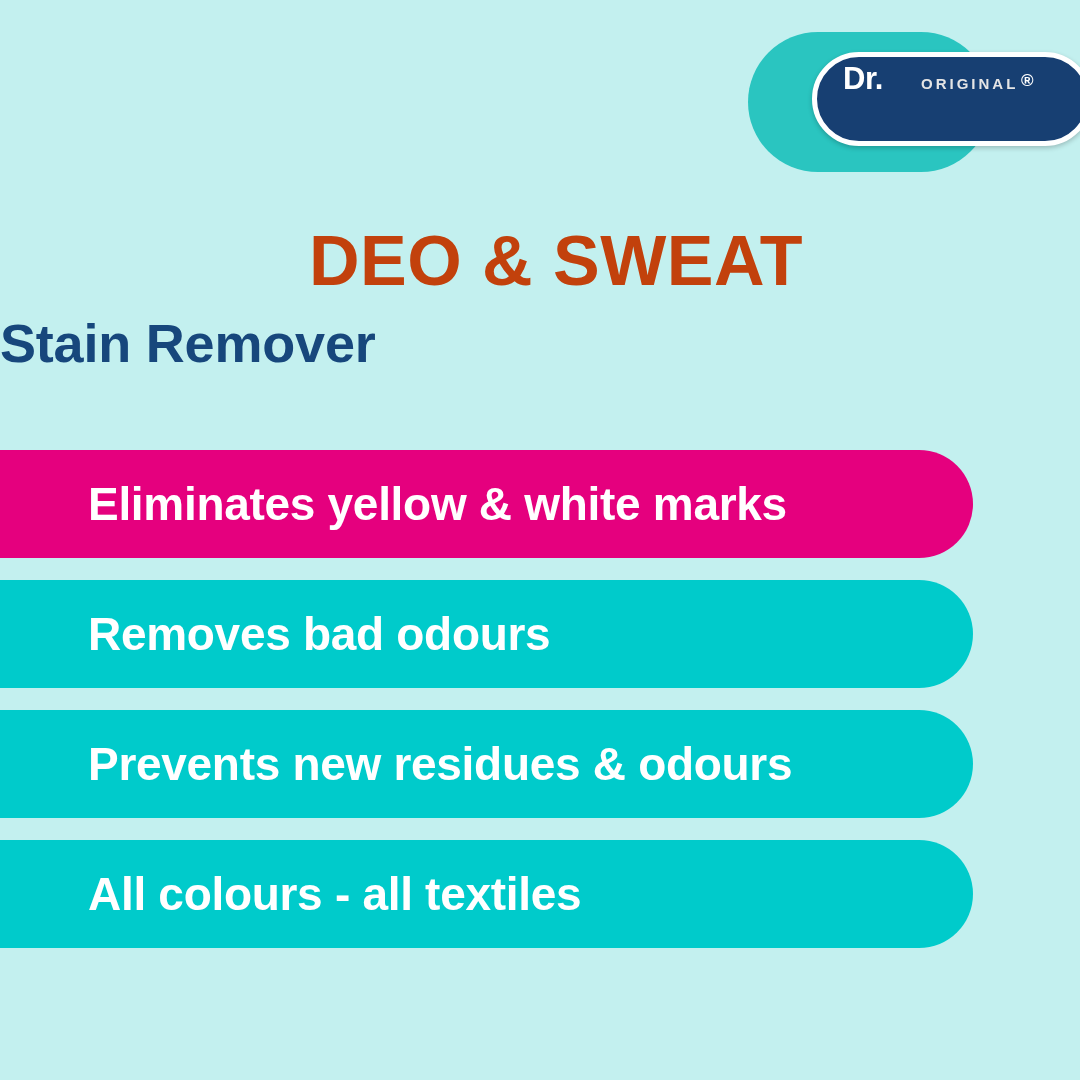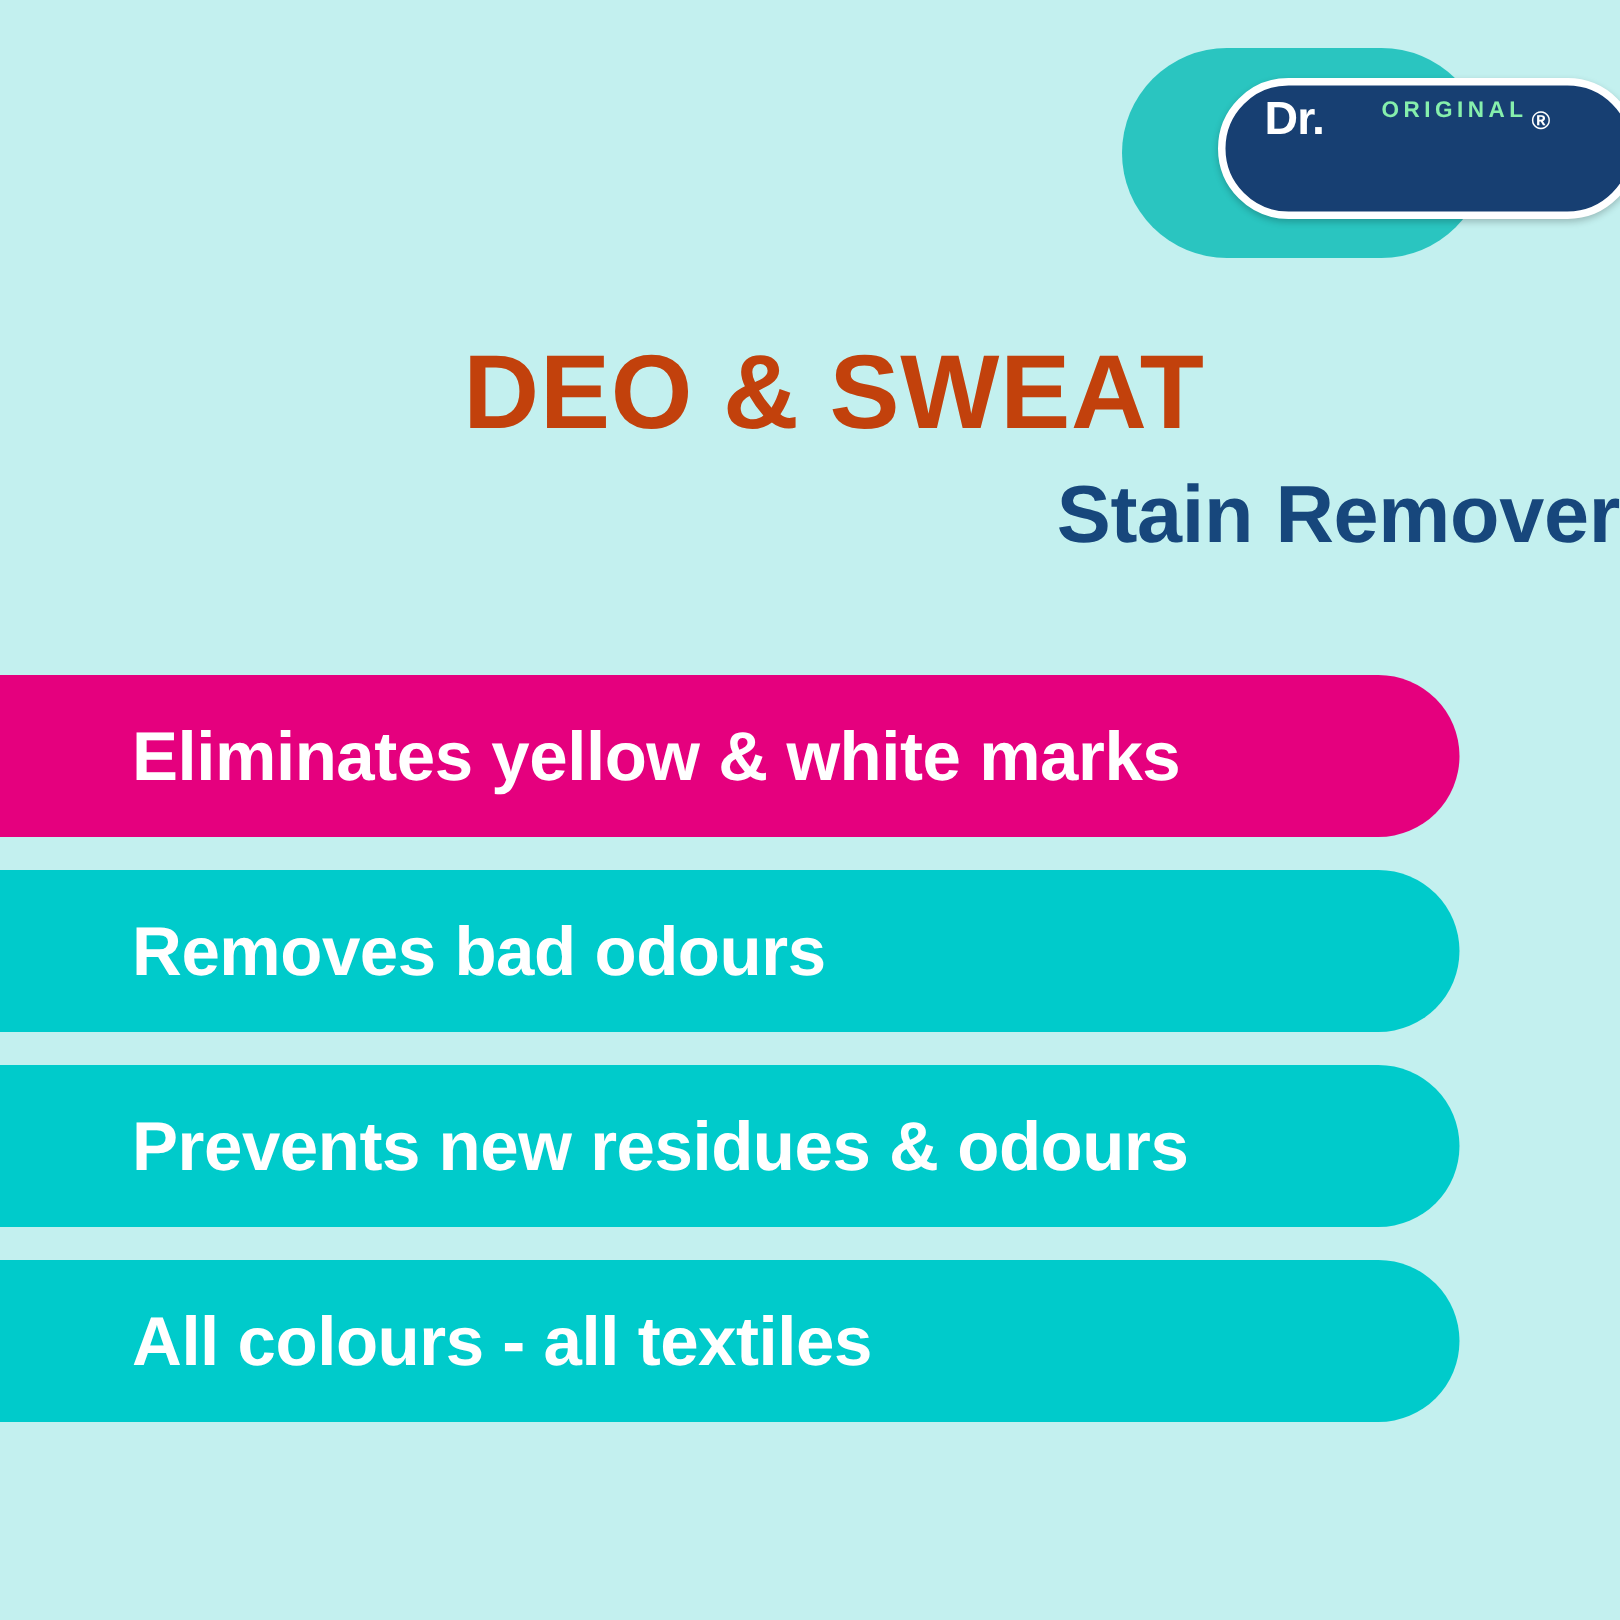--- a/index.html
+++ b/index.html
@@ -58,24 +58,24 @@
     top: 5px;
     font-size: 31px;
     font-weight: bold;
     color: #ffffff;
     letter-spacing: -0.5px;
     line-height: 34px;
   }
   .logo-original {
     position: absolute;
     left: 104px;
-    top: 8px;
+    top: 18px;
     font-size: 15px;
     font-weight: bold;
-    color: #86efac;
+    color: #e5e5e5;
     letter-spacing: 3px;
   }
   .logo-reg {
     position: absolute;
     left: 204px;
     top: 14px;
     font-size: 17px;
     font-weight: bold;
     color: #ffffff;
   }
@@ -102,21 +102,21 @@
     color: #c2410c;
     letter-spacing: 0.5px;
     line-height: 78px;
     padding-left: 16px;
   }
   .subtitle {
     position: absolute;
     left: 0;
     top: 312px;
     width: 1080px;
-    text-align: right;
+    text-align: left;
     font-size: 54px;
     font-weight: bold;
     color: #17477c;
     letter-spacing: -0.2px;
     line-height: 62px;
   }
 
   
   .banner {
     position: absolute;

